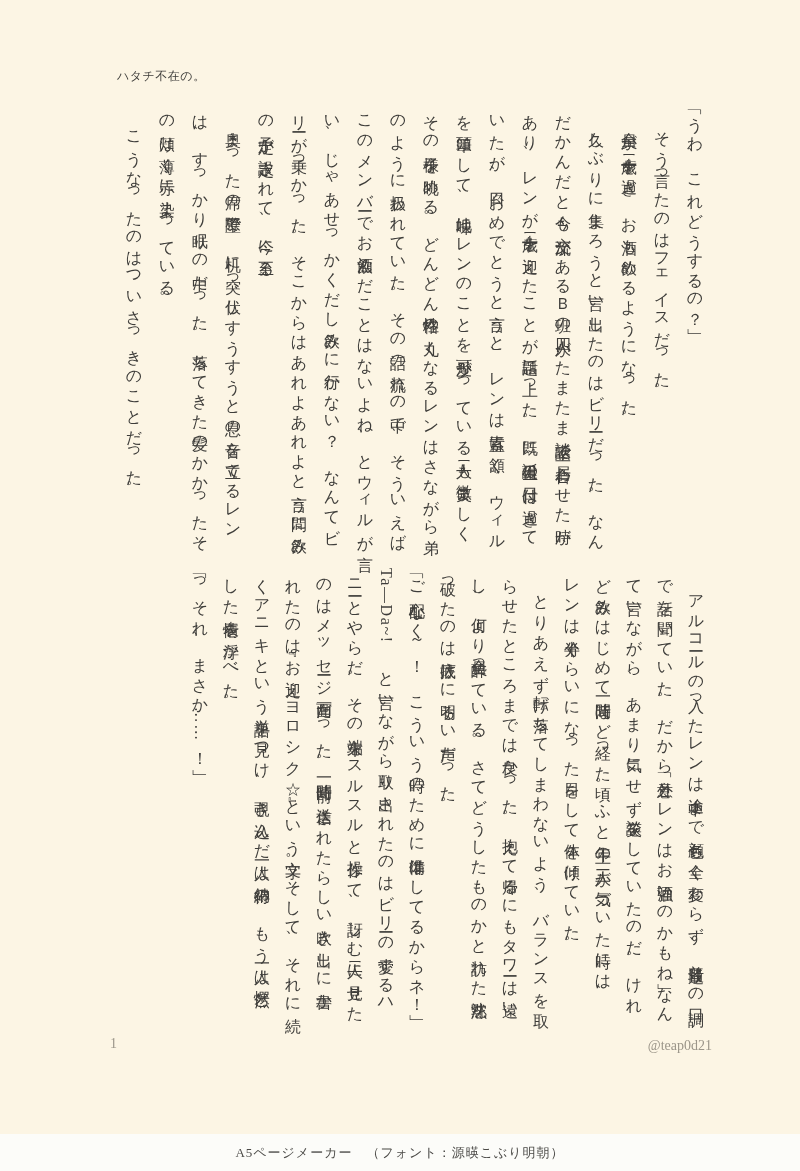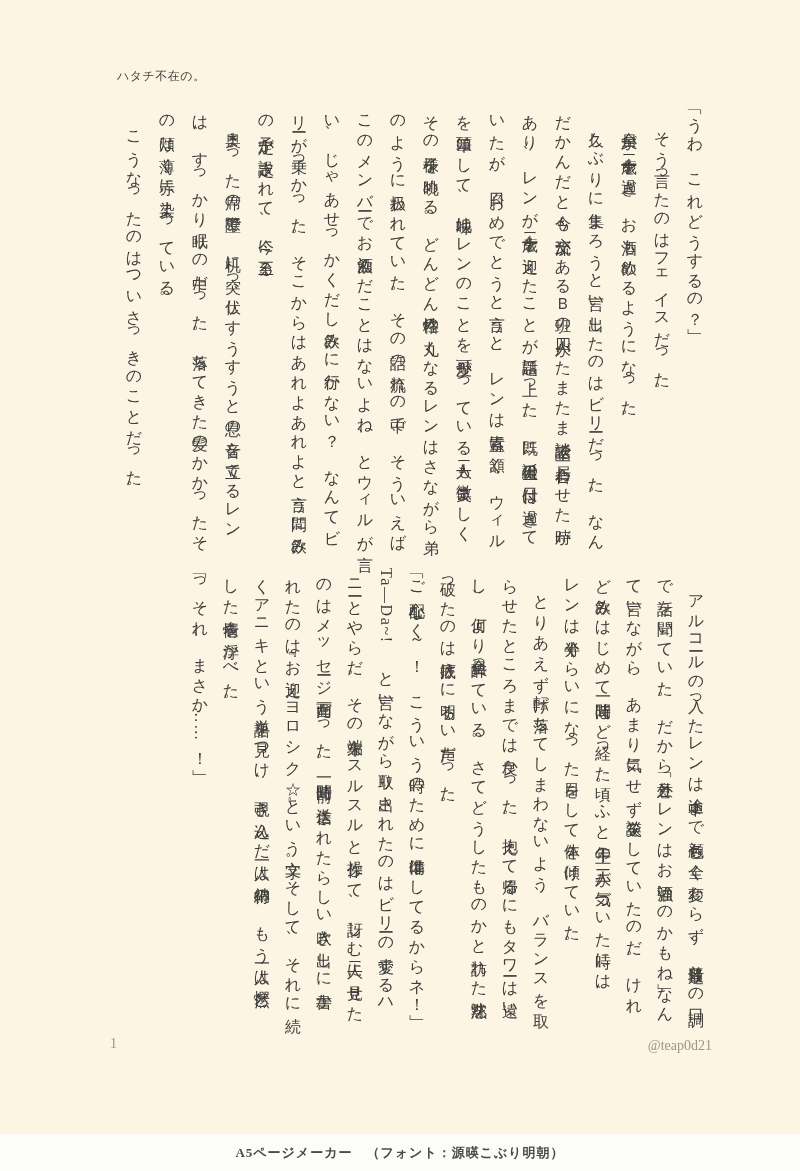--- a/index.html
+++ b/index.html
@@ -36,21 +36,21 @@
   .author-handle{
     position:absolute;right:88px;top:1038px;
     font-size:14px;color:var(--muted,#9b9589);
   }
   .footer{
     position:absolute;left:0;bottom:0;width:800px;height:37px;
     background:var(--footer_bg,#fcfcf9);
     display:flex;align-items:center;justify-content:center;
   }
   .footer span{
-    font-size:13px;color:var(--footer_ink,#4b4a47);letter-spacing:1px;font-weight:bold;
+    font-size:13px;color:var(--footer_ink,#4b4a47);letter-spacing:1px;
   }
 </style>
 </head>
 <body>
 
 <div class="page">
 
   <div class="header-title">ハタチ不在の。</div>
 
   <section class="vblock top">

